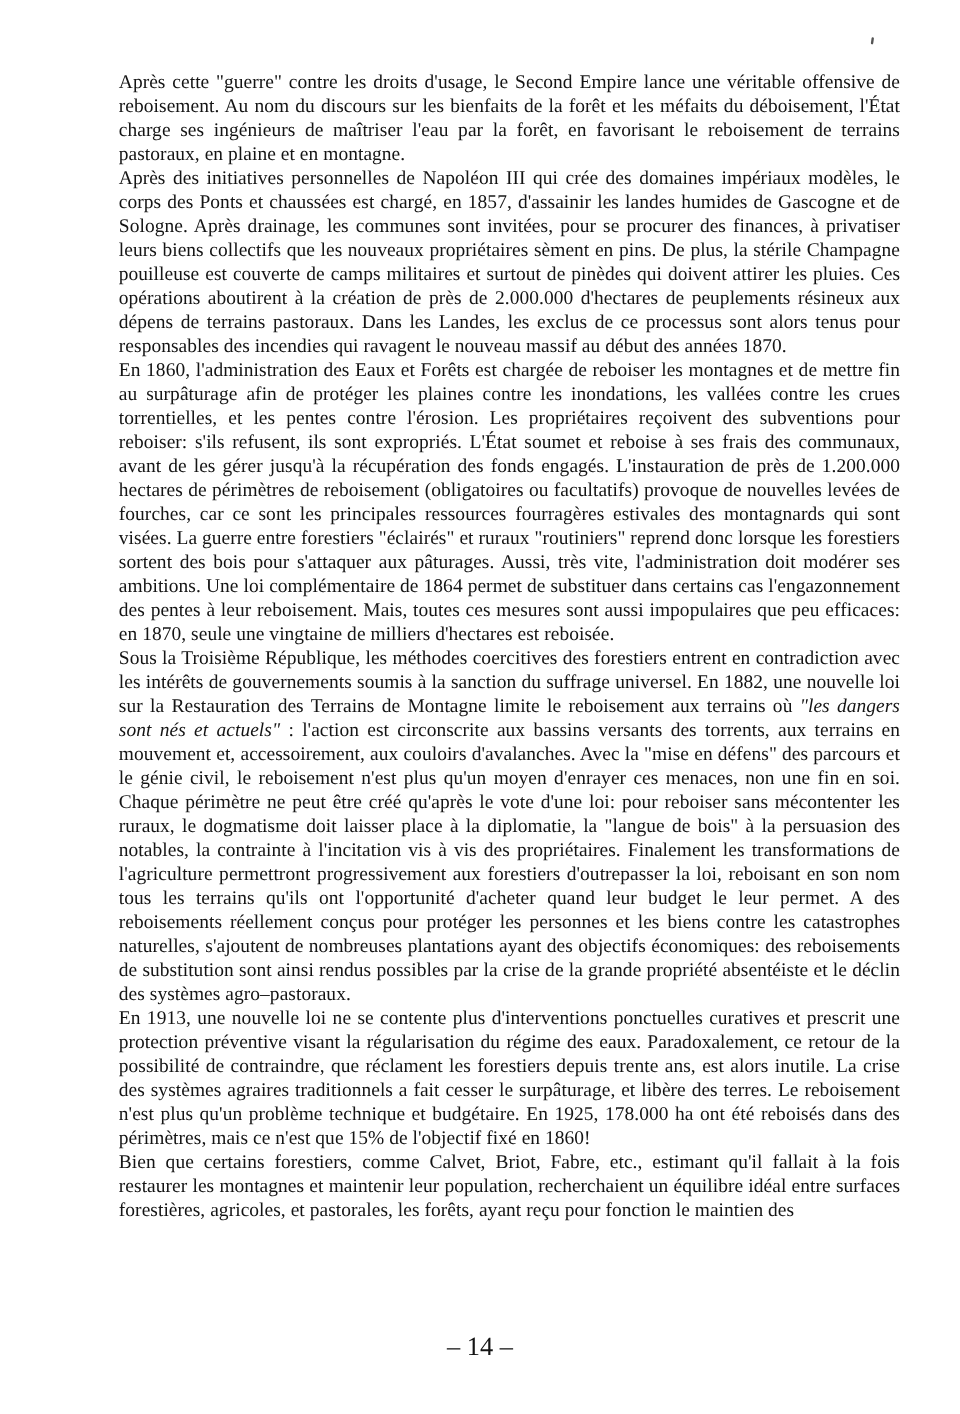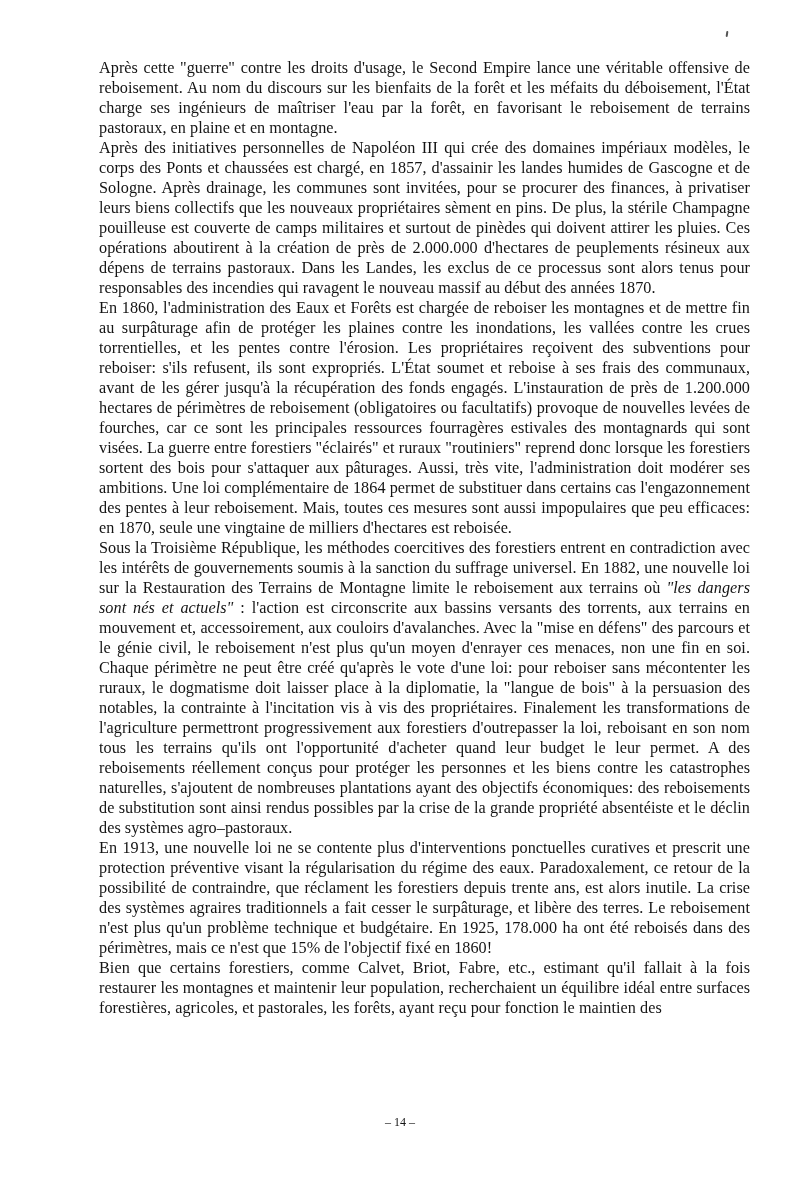--- a/index.html
+++ b/index.html
@@ -37,21 +37,21 @@
   }
   .italic {
     font-style: italic;
   }
   .page-number {
     position: absolute;
     top: 1112px;
     left: 0;
     width: 800px;
     text-align: center;
-    font-size: 12px;
+    font-size: 22px;
     line-height: 20px;
     color: #141414;
   }
   .scan-artifact {
     position: absolute;
     left: 726px;
     top: 31px;
     width: 2px;
     height: 6px;
     background: #555;

